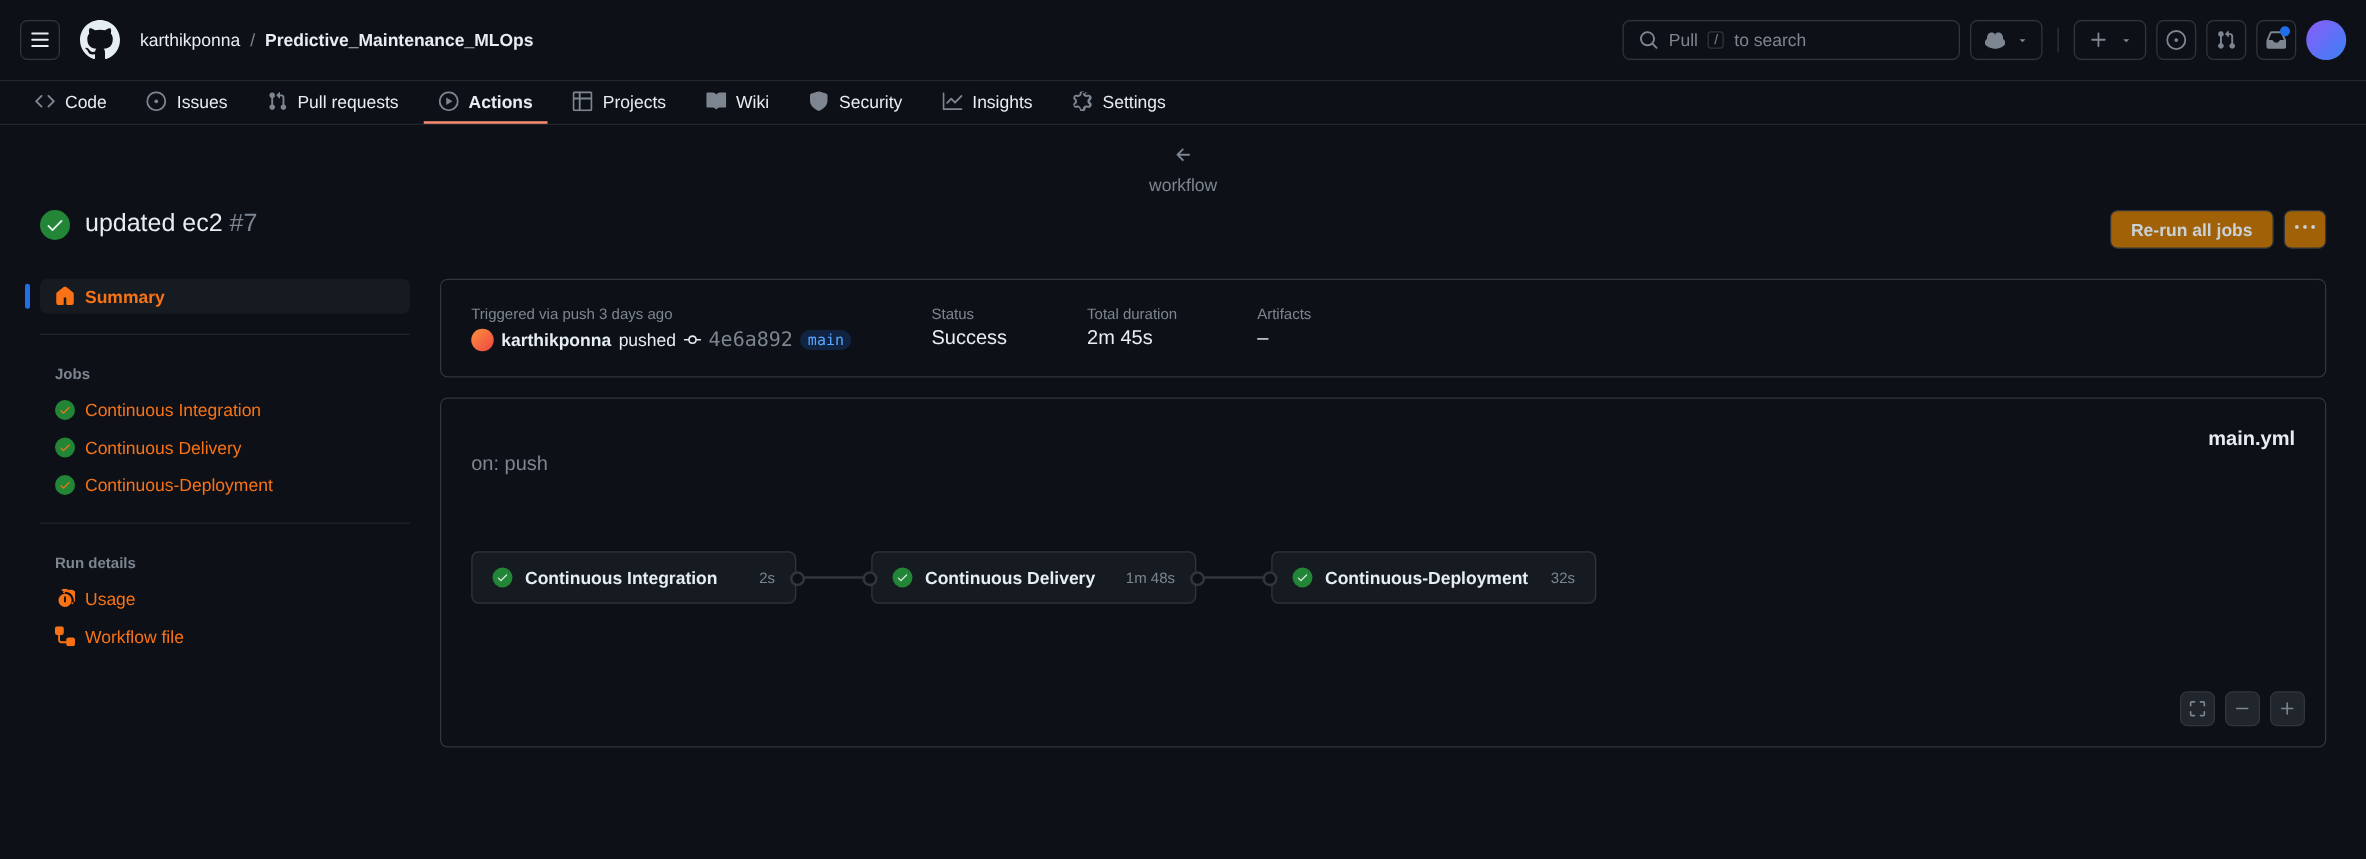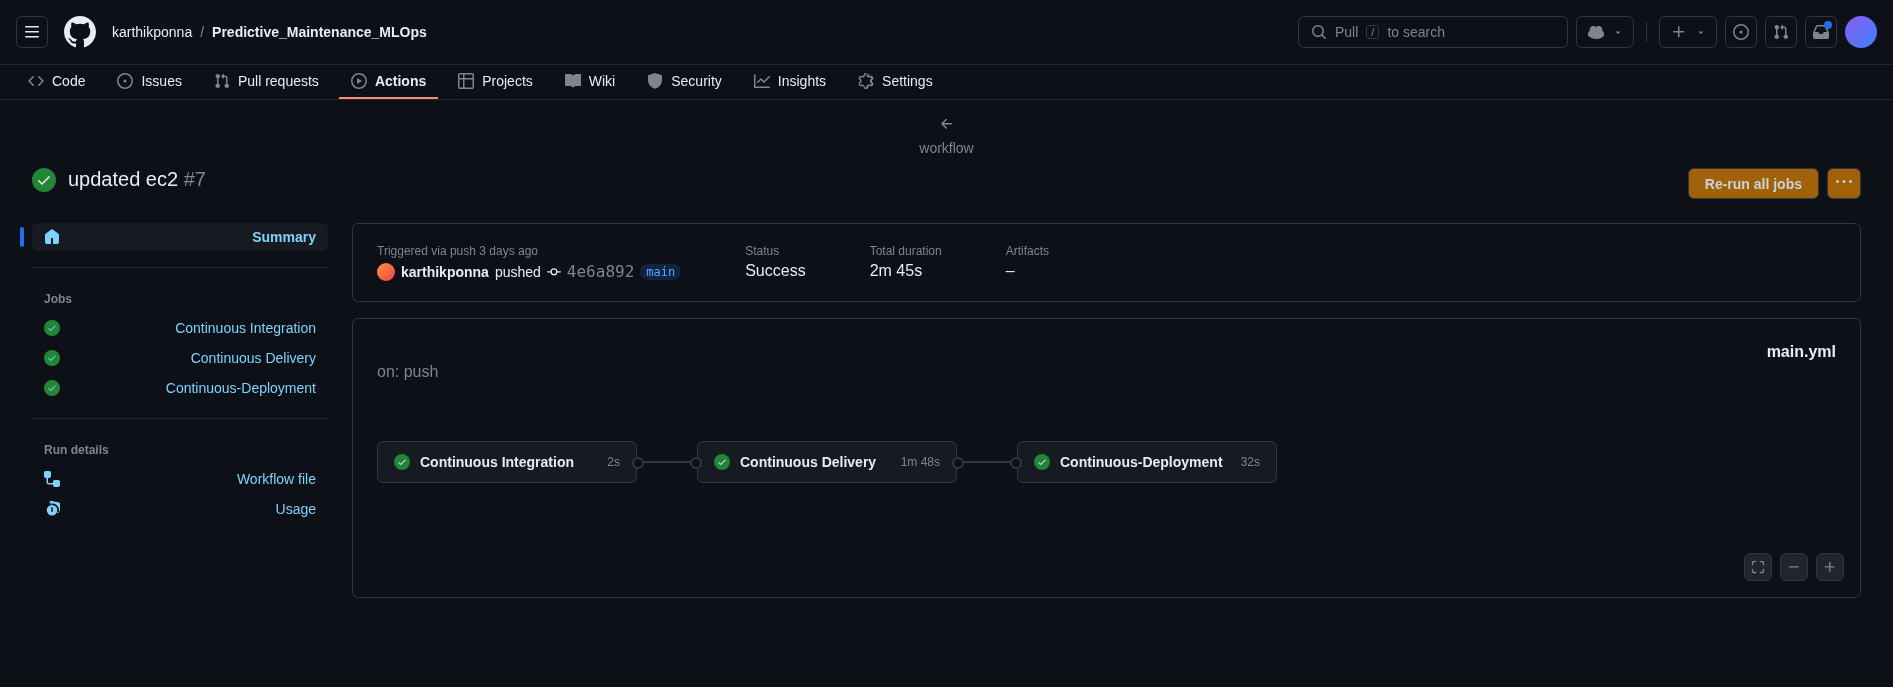--- a/index.html
+++ b/index.html
@@ -201,23 +201,22 @@
       flex-shrink: 0;
     }
     .sidebar-item {
       display: flex;
       align-items: center;
       gap: 8px;
       padding: 6px 12px;
       border-radius: 6px;
       cursor: pointer;
       font-size: 14px;
-      color: #7dd3fc;
+      color: #f97316;
       margin-bottom: 2px;
-      justify-content: space-between;
     }
     .sidebar-item.active {
       background: #161b22;
       font-weight: 600;
       position: relative;
     }
     .sidebar-item.active::before {
       content: "";
       position: absolute;
       left: -12px;
@@ -559,29 +558,29 @@
               </svg>
             </div>
           <span>Continuous-Deployment</span>
         </div>
       </div>
 
       <div class="sidebar-section">
         <div class="sidebar-heading">Run details</div>
         <div class="sidebar-item">
           <svg width="16" height="16" viewBox="0 0 16 16" fill="#7d8590">
+              <path d="M5.75.75A.75.75 0 0 1 6.5 0h3a.75.75 0 0 1 0 1.5h-.75v1l-.001.041a6.751 6.751 0 0 1 5.809 9.308.75.75 0 0 1-1.372-.61A5.25 5.25 0 1 0 7.25 4.5V3.5a.75.75 0 0 1 0-1.5h-.75V1.5h-.75A.75.75 0 0 1 5 .75ZM8 14.5A5.25 5.25 0 1 0 8 4a5.25 5.25 0 0 0 0 10.5Zm.75-7.75v3.5a.75.75 0 0 1-1.5 0v-3.5a.75.75 0 0 1 1.5 0Z"></path>
+            </svg>
+          <span>Usage</span>
+        </div>
+        <div class="sidebar-item">
+          <svg width="16" height="16" viewBox="0 0 16 16" fill="#7d8590">
               <path d="M0 1.75C0 .784.784 0 1.75 0h3.5C6.216 0 7 .784 7 1.75v3.5A1.75 1.75 0 0 1 5.25 7H4v4a1 1 0 0 0 1 1h4v-1.25C9 9.784 9.784 9 10.75 9h3.5c.966 0 1.75.784 1.75 1.75v3.5A1.75 1.75 0 0 1 14.25 16h-3.5A1.75 1.75 0 0 1 9 14.25v-.75H5A2.5 2.5 0 0 1 2.5 11V7h-.75A1.75 1.75 0 0 1 0 5.25Z"></path>
             </svg>
           <span>Workflow file</span>
-        </div>
-        <div class="sidebar-item">
-          <svg width="16" height="16" viewBox="0 0 16 16" fill="#7d8590">
-              <path d="M5.75.75A.75.75 0 0 1 6.5 0h3a.75.75 0 0 1 0 1.5h-.75v1l-.001.041a6.751 6.751 0 0 1 5.809 9.308.75.75 0 0 1-1.372-.61A5.25 5.25 0 1 0 7.25 4.5V3.5a.75.75 0 0 1 0-1.5h-.75V1.5h-.75A.75.75 0 0 1 5 .75ZM8 14.5A5.25 5.25 0 1 0 8 4a5.25 5.25 0 0 0 0 10.5Zm.75-7.75v3.5a.75.75 0 0 1-1.5 0v-3.5a.75.75 0 0 1 1.5 0Z"></path>
-            </svg>
-          <span>Usage</span>
         </div>
       </div>
     </div>
 
     <div class="main-content">
       <div class="summary-card">
         <div class="summary-col">
           <div class="label">Triggered via push 3 days ago</div>
           <div class="trigger-info">
             <div class="mini-avatar"></div>

